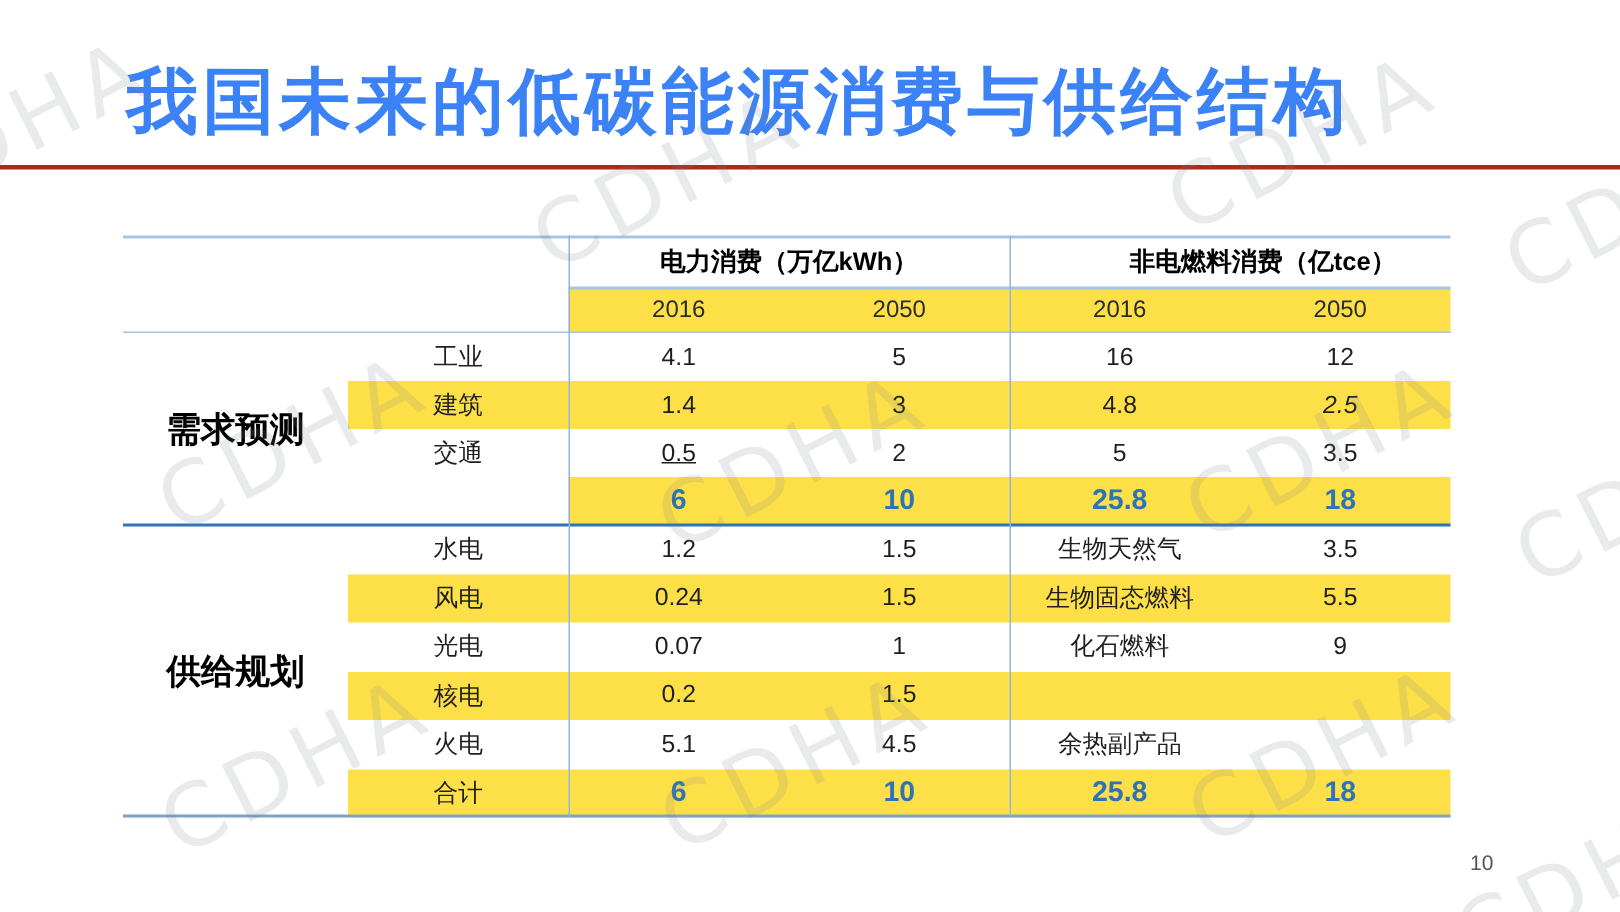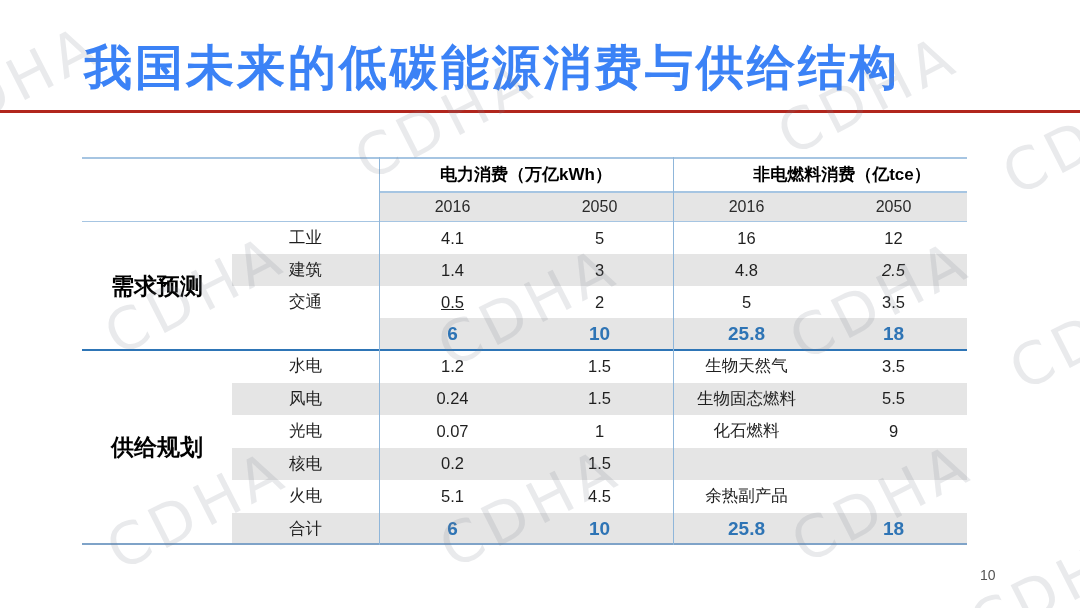--- a/index.html
+++ b/index.html
@@ -27,21 +27,21 @@
     position:absolute;left:82px;top:157px;width:885px;height:388px;
     display:grid;
     grid-template-columns:150px 147px 147px 147px 147px 147px;
     grid-template-rows:35px 30px 32px 32px 32px 32px 32.5px 32.5px 32.5px 32.5px 32.5px 32.5px;
     z-index:1;
   }
   .cell{
     display:flex;align-items:center;justify-content:center;
     font-size:16.5px;color:#1f1f1f;z-index:1;overflow:hidden;white-space:nowrap;
   }
-  .shade{background:#e5e5e5;}
+  .shade{background:#fde047;}
   .hdr{font-weight:bold;font-size:17px;color:#000;}
   .yr{font-size:16px;color:#2b2b2b;}
   .grp{font-weight:bold;font-size:23px;color:#000;}
   .val.total{font-weight:bold;font-size:19px;color:#2e74b5;}
   
   .tline{position:absolute;z-index:2;pointer-events:none;}
   .ln-top{top:0;left:0;right:0;height:1.5px;background:#a6c5e2;}
   .ln-hdr-mid{top:34px;left:297px;right:0;height:1.5px;background:#a6c5e2;}
   .ln-hdr-bot{top:63.5px;left:0;right:0;height:1.5px;background:#a6c5e2;}
   .ln-section{top:191.5px;left:0;right:0;height:2.5px;background:#2e75b6;}

